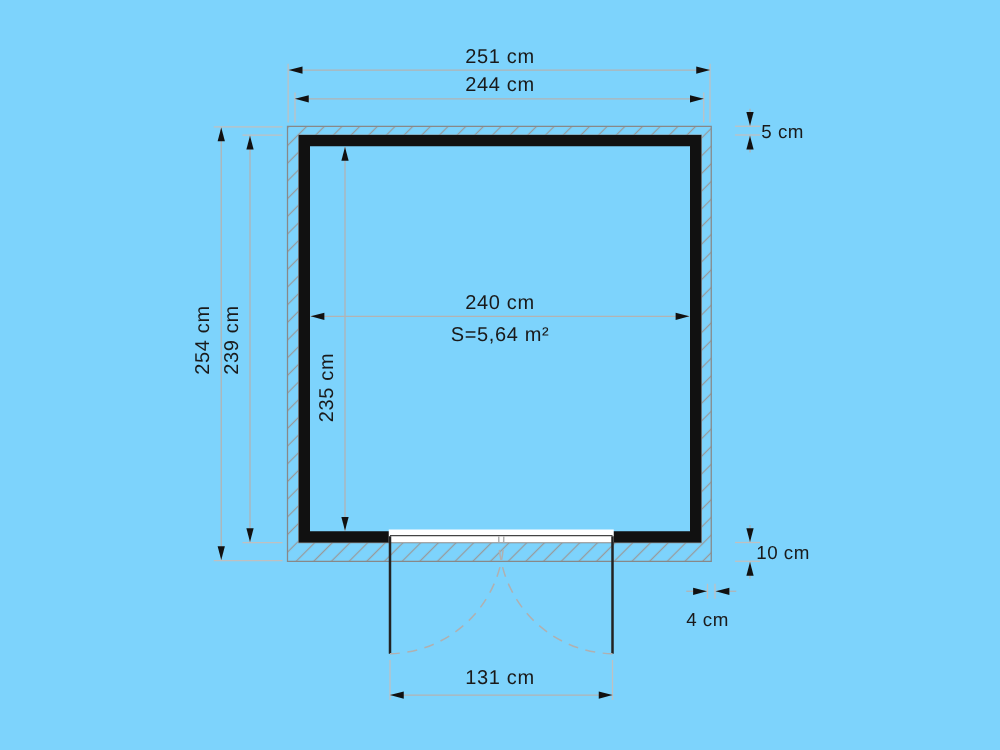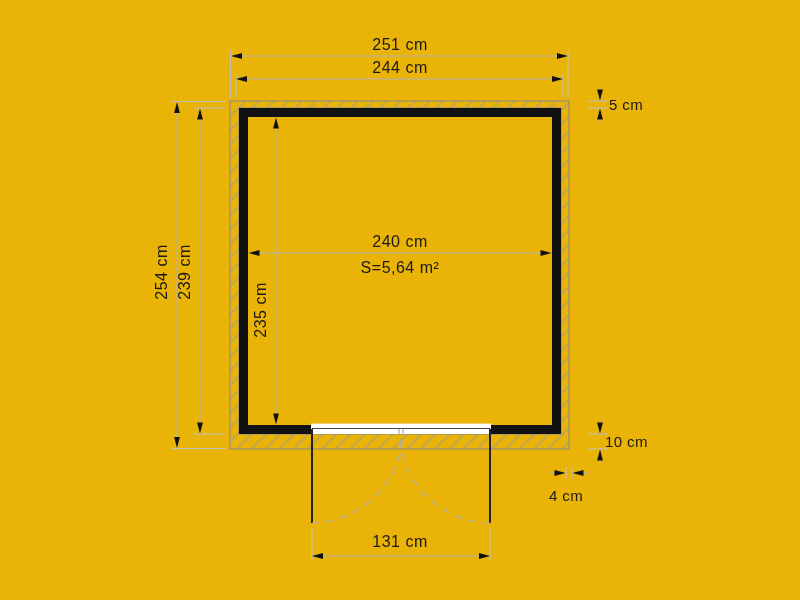--- a/index.html
+++ b/index.html
@@ -7,21 +7,21 @@
     padding: 0;
     background: #ffffff;
     width: 800px;
     height: 600px;
     overflow: hidden;
   }
   .canvas {
     position: relative;
     width: 800px;
     height: 600px;
-    background: #eab308;
+    background: #7dd3fc;
   }
   svg {
     display: block;
   }
   .dim-line {
     stroke: #b3b3b3;
     stroke-width: 1;
     fill: none;
   }
   .witness-line {

